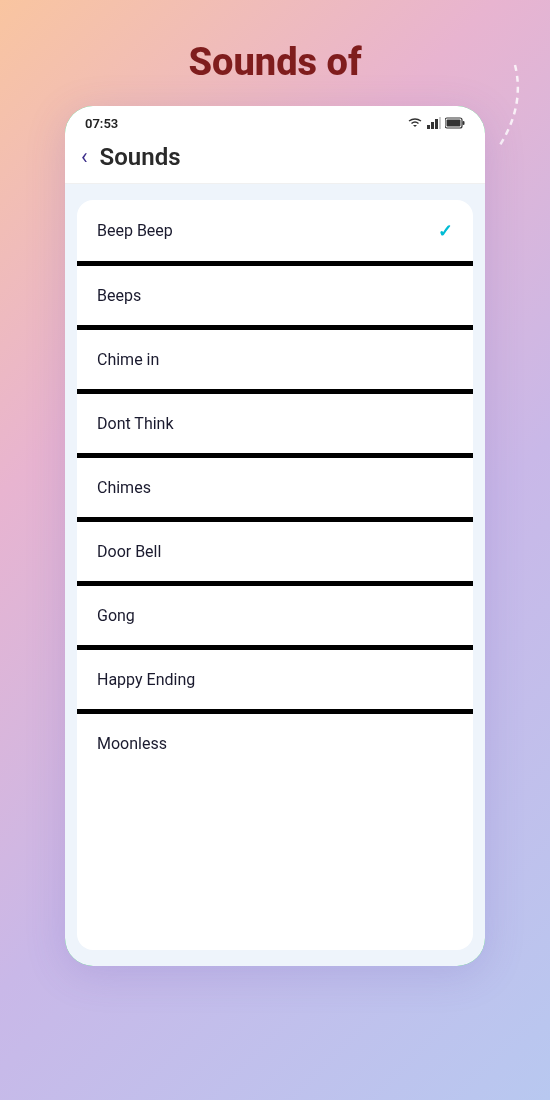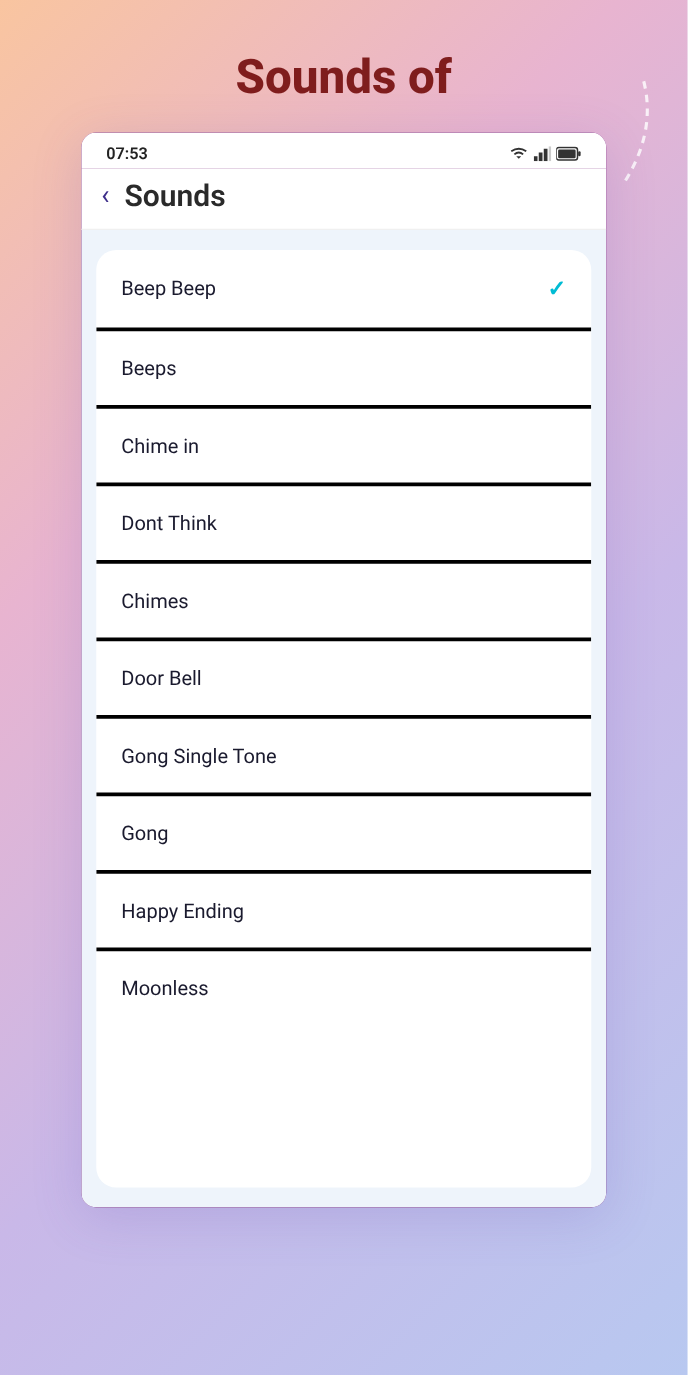--- a/index.html
+++ b/index.html
@@ -26,22 +26,22 @@
       font-size: 38px;
       font-weight: 800;
       color: #7f1d1d;
       line-height: 1.2;
     }
 
     
     .phone-frame {
       width: 420px;
       height: 860px;
-      background: #701a75;
-      border-radius: 12px;
+      background: #22c55e;
+      border-radius: 28px;
       box-shadow: 0 8px 40px rgba(100,80,180,0.18);
       overflow: hidden;
       display: flex;
       flex-direction: column;
       position: relative;
     }
 
     
     .status-bar {
       background: white;
@@ -99,21 +99,21 @@
       border-radius: 16px;
       overflow: hidden;
       flex: 1;
     }
 
     .sound-item {
       display: flex;
       align-items: center;
       justify-content: space-between;
       padding: 20px 20px;
-      border-bottom: 3px solid #000000;
+      border-bottom: 5px solid #000000;
       cursor: pointer;
     }
 
     .sound-item:last-child {
       border-bottom: none;
     }
 
     .sound-item-label {
       font-size: 16px;
       color: #1a1a2e;
@@ -194,23 +194,20 @@
         <div class="sound-item">
           <span class="sound-item-label">Dont Think</span>
         </div>
         <div class="sound-item">
           <span class="sound-item-label">Chimes</span>
         </div>
         <div class="sound-item">
           <span class="sound-item-label">Door Bell</span>
         </div>
         <div class="sound-item">
-          <span class="sound-item-label">Gong Single Tone</span>
-        </div>
-        <div class="sound-item">
           <span class="sound-item-label">Gong</span>
         </div>
         <div class="sound-item">
           <span class="sound-item-label">Happy Ending</span>
         </div>
         <div class="sound-item">
           <span class="sound-item-label">Moonless</span>
         </div>
       </div>
   </div>

